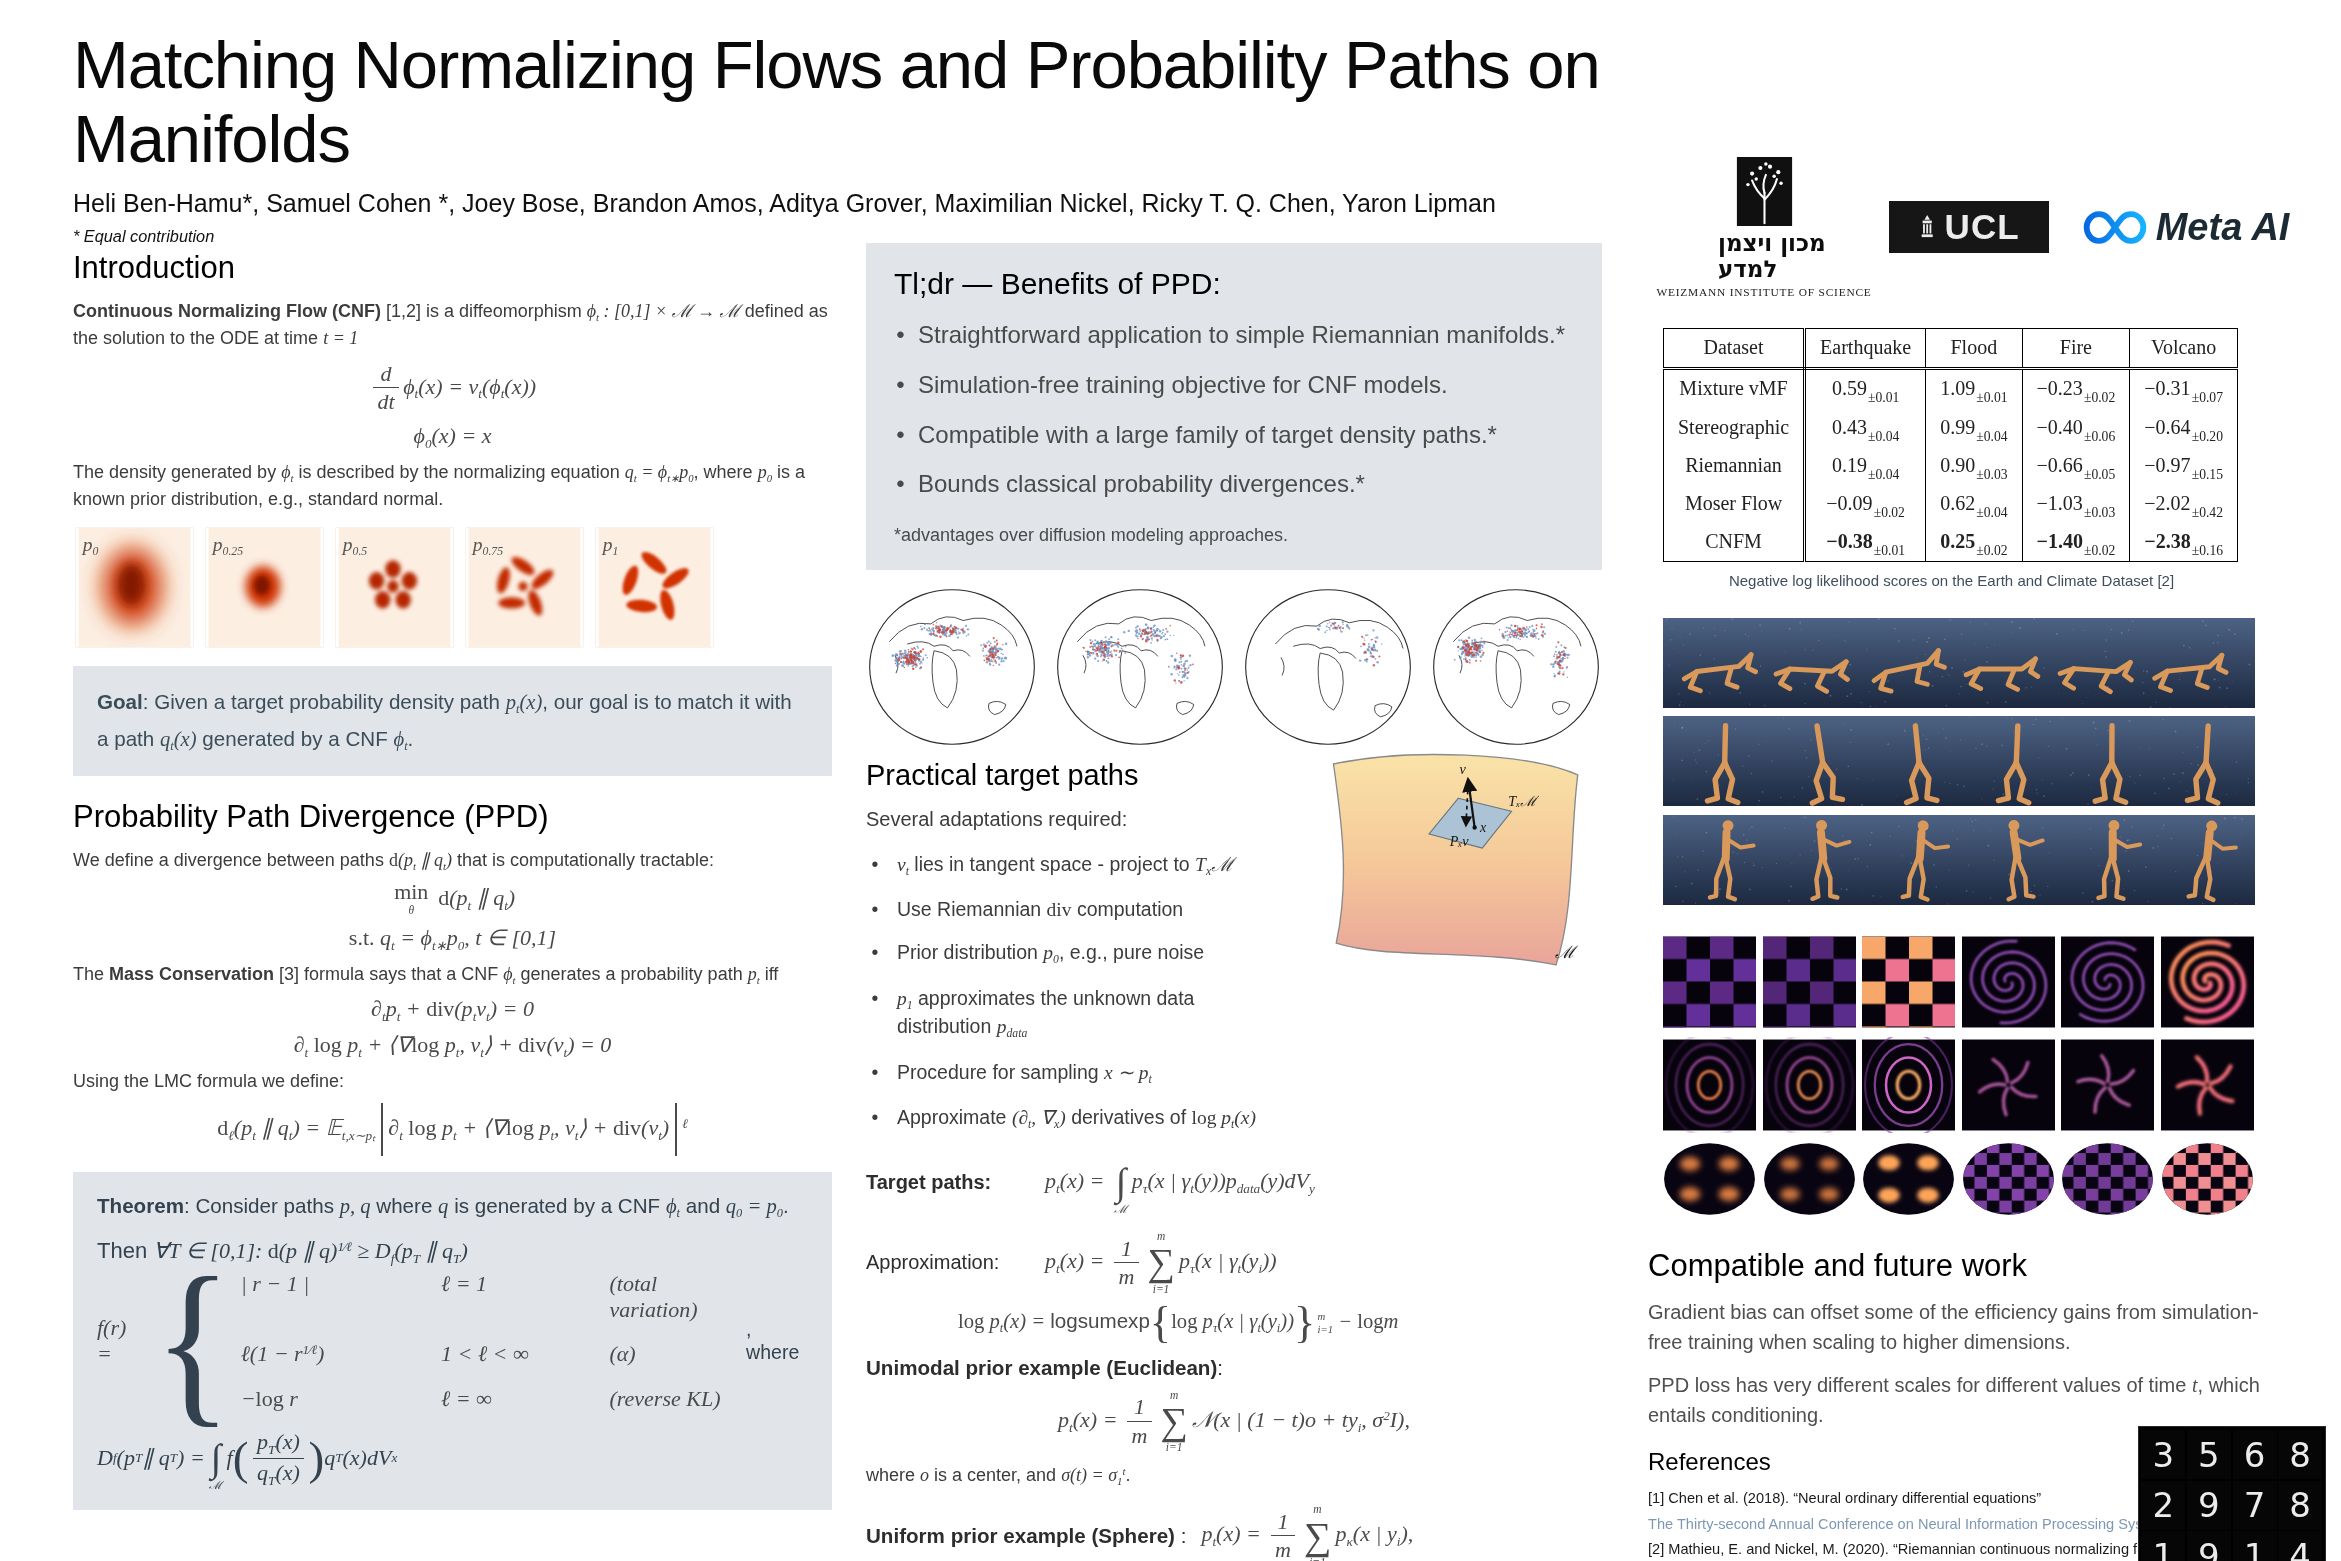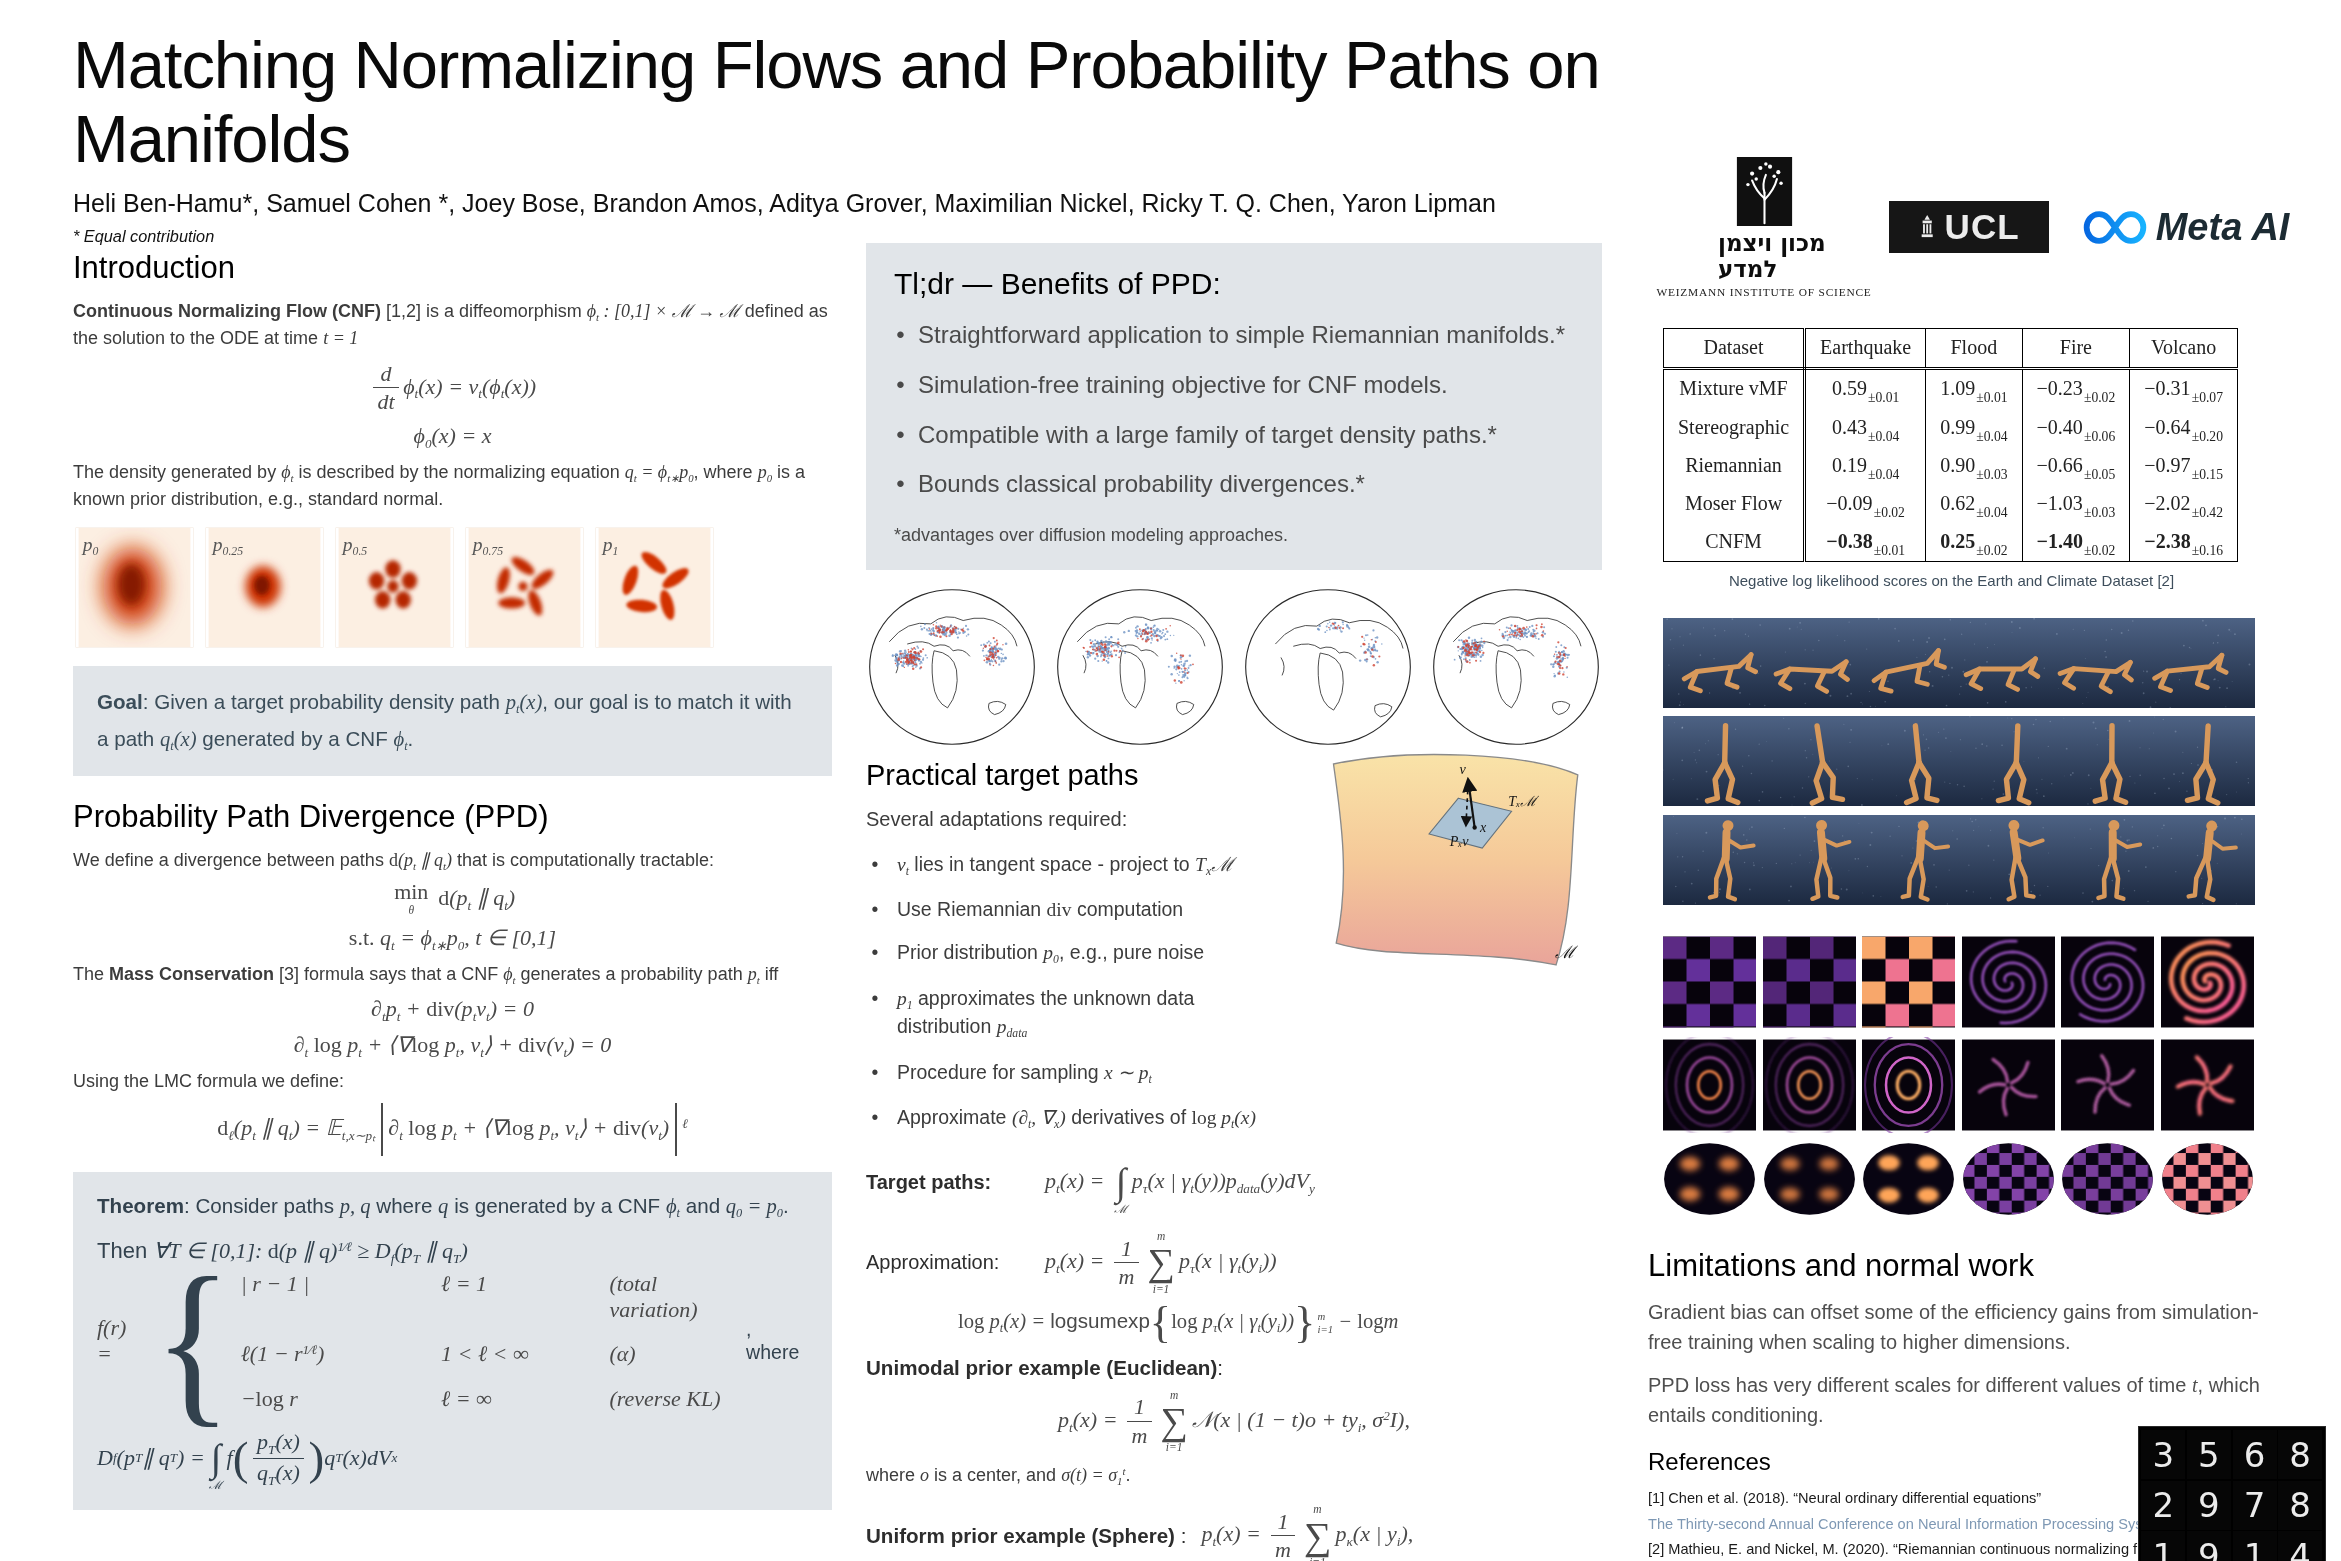--- a/index.html
+++ b/index.html
@@ -2480,21 +2480,21 @@
         <ellipse cx="86" cy="70" rx="84" ry="66" fill="#080412"></ellipse>
         <ellipse cx="86" cy="70" rx="84" ry="66" fill="url(#chkS)" opacity="0.92"></ellipse>
       </svg>
       <svg class="ge" viewBox="0 0 172 140">
         <ellipse cx="86" cy="70" rx="84" ry="66" fill="#080412"></ellipse>
         <ellipse cx="86" cy="70" rx="84" ry="66" fill="url(#chkSH)"></ellipse>
       </svg>
     </div>
 
     <div class="lim">
-      <h2 class="section">Limitations and normal work</h2>
+      <h2 class="section">Compatible and future work</h2>
       <p>Gradient bias can offset some of the efficiency gains from simulation-free training when scaling to higher dimensions.</p>
       <p><span class="mr">PPD loss has very different scales for different values of time </span><span class="mt">t</span><span class="mr">, which entails conditioning.</span></p>
     </div>
 
     <div class="refswrap">
       <h3>References</h3>
       <div id="refs-list">
           <div class="refline"><span>[1] Chen et al. (2018). “Neural ordinary differential equations”</span></div>
           <div class="refline"><span class="blue">The Thirty-second Annual Conference on Neural Information Processing Systems</span></div>
           <div class="refline"><span>[2] Mathieu, E. and Nickel, M. (2020). “Riemannian continuous normalizing flows”</span></div>

